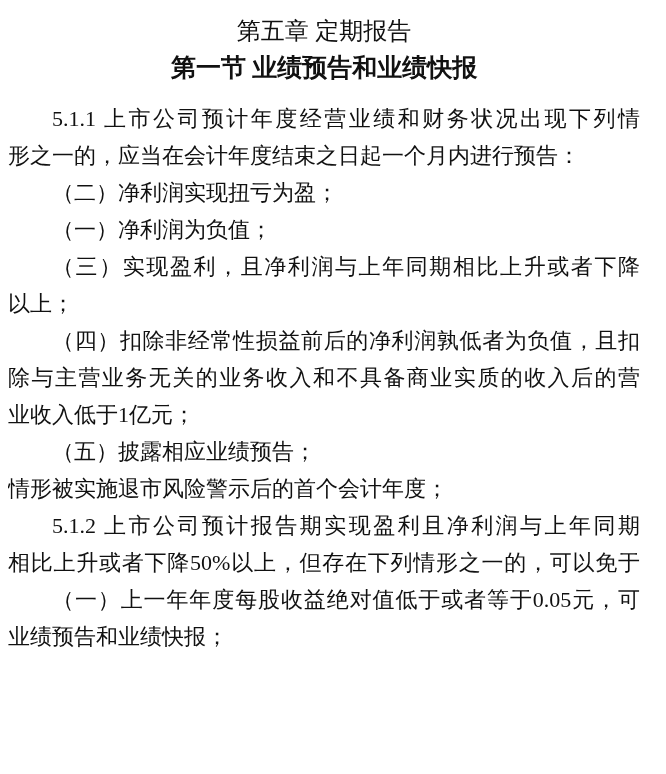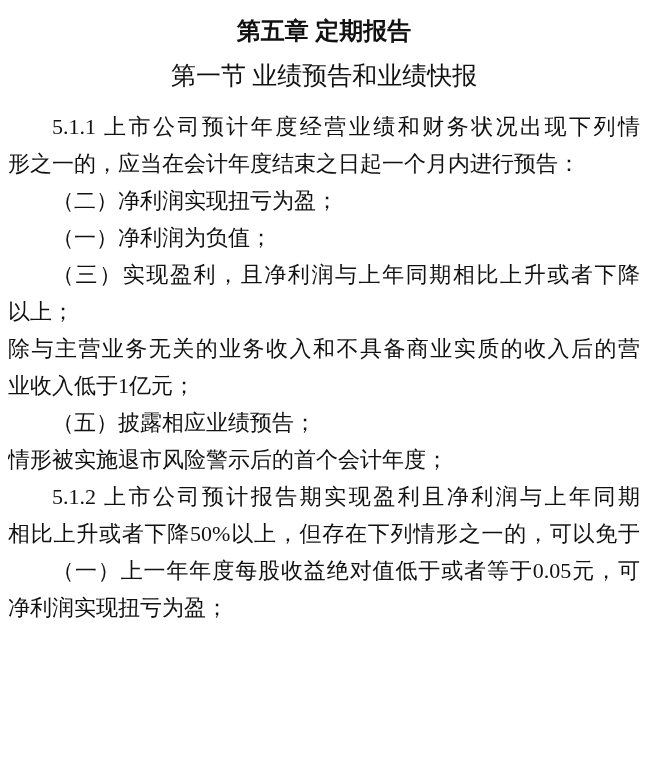--- a/index.html
+++ b/index.html
@@ -19,30 +19,30 @@
     width: 666px;
     height: 774px;
     padding: 18px 26px 0 8px;
     background: #ffffff;
     overflow: hidden;
   }
   .chapter-title {
     margin: 0;
     text-align: center;
     font-family: "Liberation Sans", sans-serif;
-    font-weight: bold;
+    font-weight: normal;
     font-size: 24px;
     line-height: 26px;
     height: 26px;
   }
   .section-title {
-    margin: 19px 0 0 0;
+    margin: 11px 0 0 0;
     text-align: center;
     font-family: "Liberation Serif", serif;
-    font-weight: normal;
+    font-weight: bold;
     font-size: 25px;
     line-height: 25px;
     height: 25px;
   }
   .body-text {
     margin-top: 20px;
   }
   .line {
     height: 37px;
     line-height: 37px;
@@ -66,22 +66,23 @@
 <div class="page">
   <h1 class="chapter-title">第五章 定期报告</h1>
   <h2 class="section-title">第一节 业绩预告和业绩快报</h2>
   <div class="body-text">
       <div class="line indent justify">5.1.1 上市公司预计年度经营业绩和财务状况出现下列情</div>
       <div class="line">形之一的，应当在会计年度结束之日起一个月内进行预告：</div>
       <div class="line indent">（二）净利润实现扭亏为盈；</div>
       <div class="line indent">（一）净利润为负值；</div>
       <div class="line indent justify">（三）实现盈利，且净利润与上年同期相比上升或者下降50%</div>
       <div class="line">以上；</div>
+      <div class="line indent justify">（四）扣除非经常性损益前后的净利润孰低者为负值，且扣</div>
       <div class="line justify">除与主营业务无关的业务收入和不具备商业实质的收入后的营</div>
       <div class="line">业收入低于1亿元；</div>
       <div class="line indent">（五）披露相应业绩预告；</div>
       <div class="line">情形被实施退市风险警示后的首个会计年度；</div>
       <div class="line indent justify">5.1.2 上市公司预计报告期实现盈利且净利润与上年同期</div>
       <div class="line justify">相比上升或者下降50%以上，但存在下列情形之一的，可以免于</div>
       <div class="line indent justify">（一）上一年年度每股收益绝对值低于或者等于0.05元，可</div>
-      <div class="line">净利润实现扭亏为盈；</div>
+      <div class="line">业绩预告和业绩快报；</div>
     </div>
 </div>
 
 </body></html>

